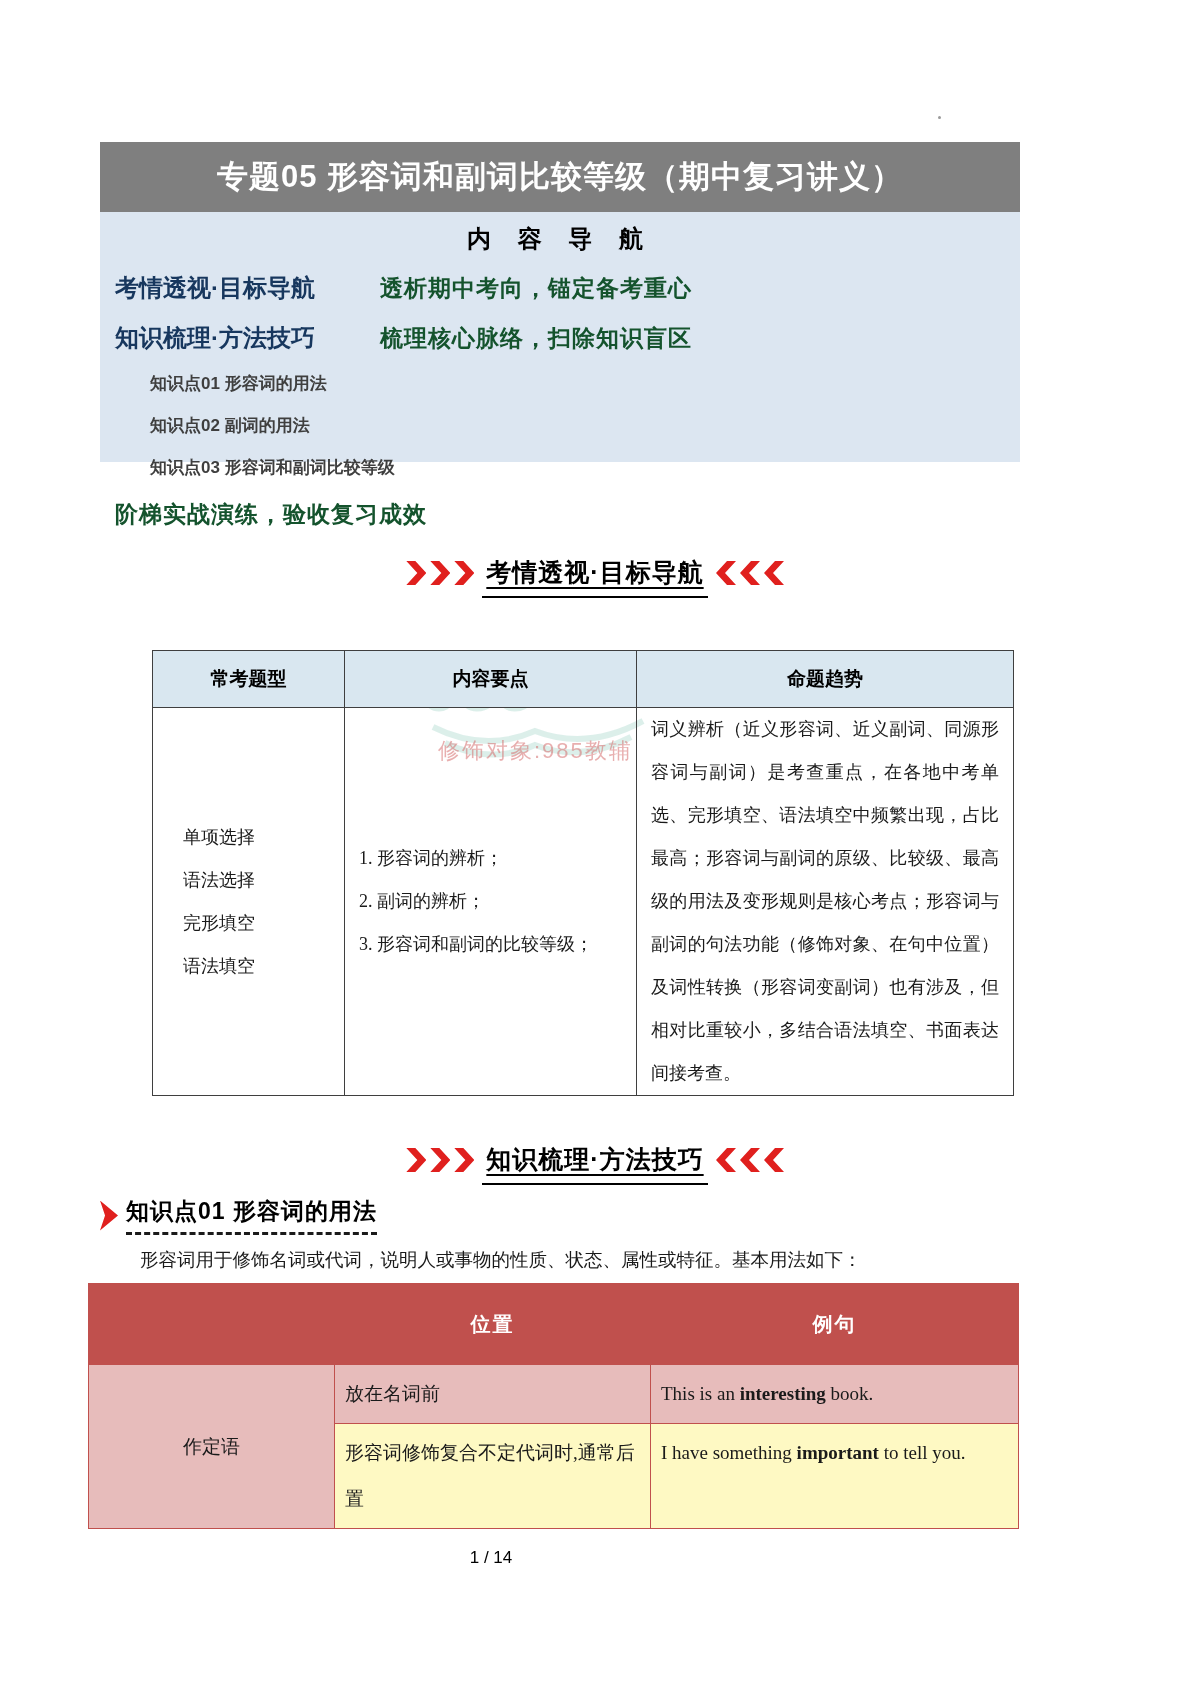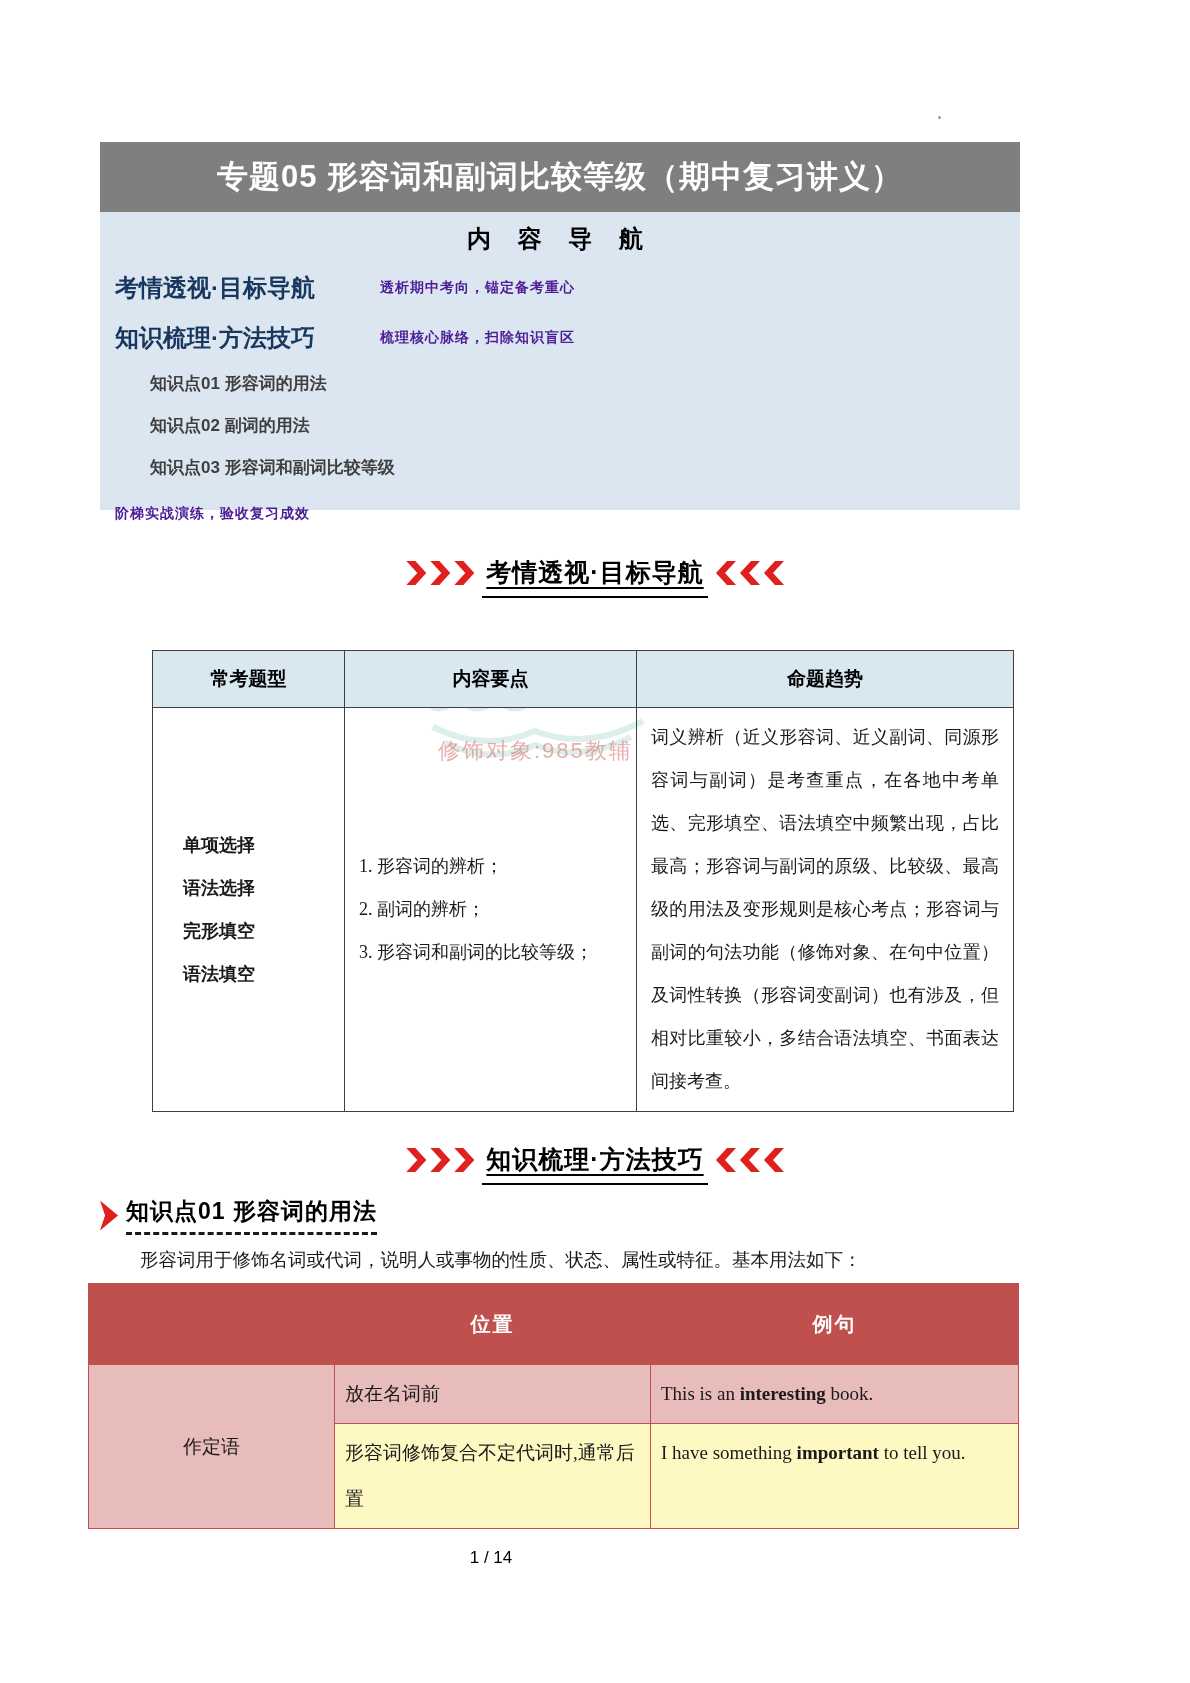--- a/index.html
+++ b/index.html
@@ -11,35 +11,35 @@
   .title-bar{
     position:absolute;left:100px;top:142px;width:920px;height:70px;
     background:#7f7f7f;display:flex;align-items:center;justify-content:center;
   }
   .title-bar .t{
     color:#ffffff;font-family:"Liberation Sans","DejaVu Sans",sans-serif;
     font-weight:bold;font-size:31px;letter-spacing:1px;
   }
   
   .nav-panel{
-    position:absolute;left:100px;top:212px;width:920px;height:298px;
+    position:absolute;left:100px;top:212px;width:920px;height:250px;
     background:#dce6f1;box-sizing:border-box;padding:10px 0 0 0;
   }
   .nav-title{
     text-align:center;font-weight:bold;font-size:24px;color:#000;
     letter-spacing:10px;height:34px;line-height:34px;
     font-family:"Liberation Sans","DejaVu Sans",sans-serif;
   }
   .nav-row{display:flex;align-items:center;height:36px;margin-top:14px;padding-left:15px;}
   .nav-row .lab{
     width:265px;font-weight:bold;font-size:24px;color:#17375e;
     font-family:"Liberation Sans","DejaVu Sans",sans-serif;
   }
   .nav-row .desc{
-    font-weight:bold;font-size:14px;color:#4c1d95;
+    font-weight:bold;font-size:23px;color:#14532d;
     font-family:"Liberation Sans","DejaVu Sans",sans-serif;letter-spacing:1px;
   }
   .nav-sub{
     height:30px;margin-top:12px;padding-left:50px;display:flex;align-items:center;
     font-weight:bold;font-size:17px;color:#3f3f3f;
     font-family:"Liberation Sans","DejaVu Sans",sans-serif;
   }
   
   .sec-head{position:absolute;left:0;width:1190px;text-align:center;}
   .sec1{top:556px;} .sec2{top:1143px;}
@@ -57,22 +57,22 @@
   
   .table1{
     position:absolute;left:152px;top:650px;width:861px;border-collapse:collapse;
     table-layout:fixed;background:transparent;
   }
   .table1 th,.table1 td{border:1.5px solid #3f3f3f;box-sizing:border-box;}
   .table1 th{
     height:57px;background:#d9e7f0;font-weight:bold;font-size:19px;color:#000;
     font-family:"Liberation Sans","DejaVu Sans",sans-serif;text-align:center;
   }
-  .table1 td{font-size:18px;padding:8px 14px;background:transparent;}
-  .t1c1{vertical-align:middle;text-align:left;padding-left:30px !important;font-weight:bold;}
+  .table1 td{font-size:18px;padding:0 14px;background:transparent;}
+  .t1c1{vertical-align:middle;text-align:left;padding-left:30px !important;}
   .t1c1 div{line-height:43px;}
   .t1c2{vertical-align:middle;}
   .t1c2 div{line-height:43px;text-align:justify;}
   .t1c3{vertical-align:top;line-height:43px;text-align:justify;}
   
   .kp-head{position:absolute;left:100px;top:1196px;display:flex;align-items:center;}
   .kp-marker{width:18px;height:30px;background:#e0201e;
     clip-path:polygon(0 0,100% 50%,0 100%,28% 50%);margin-right:8px;flex:none;}
   .kp-title{
     font-weight:bold;font-size:23px;color:#000;

